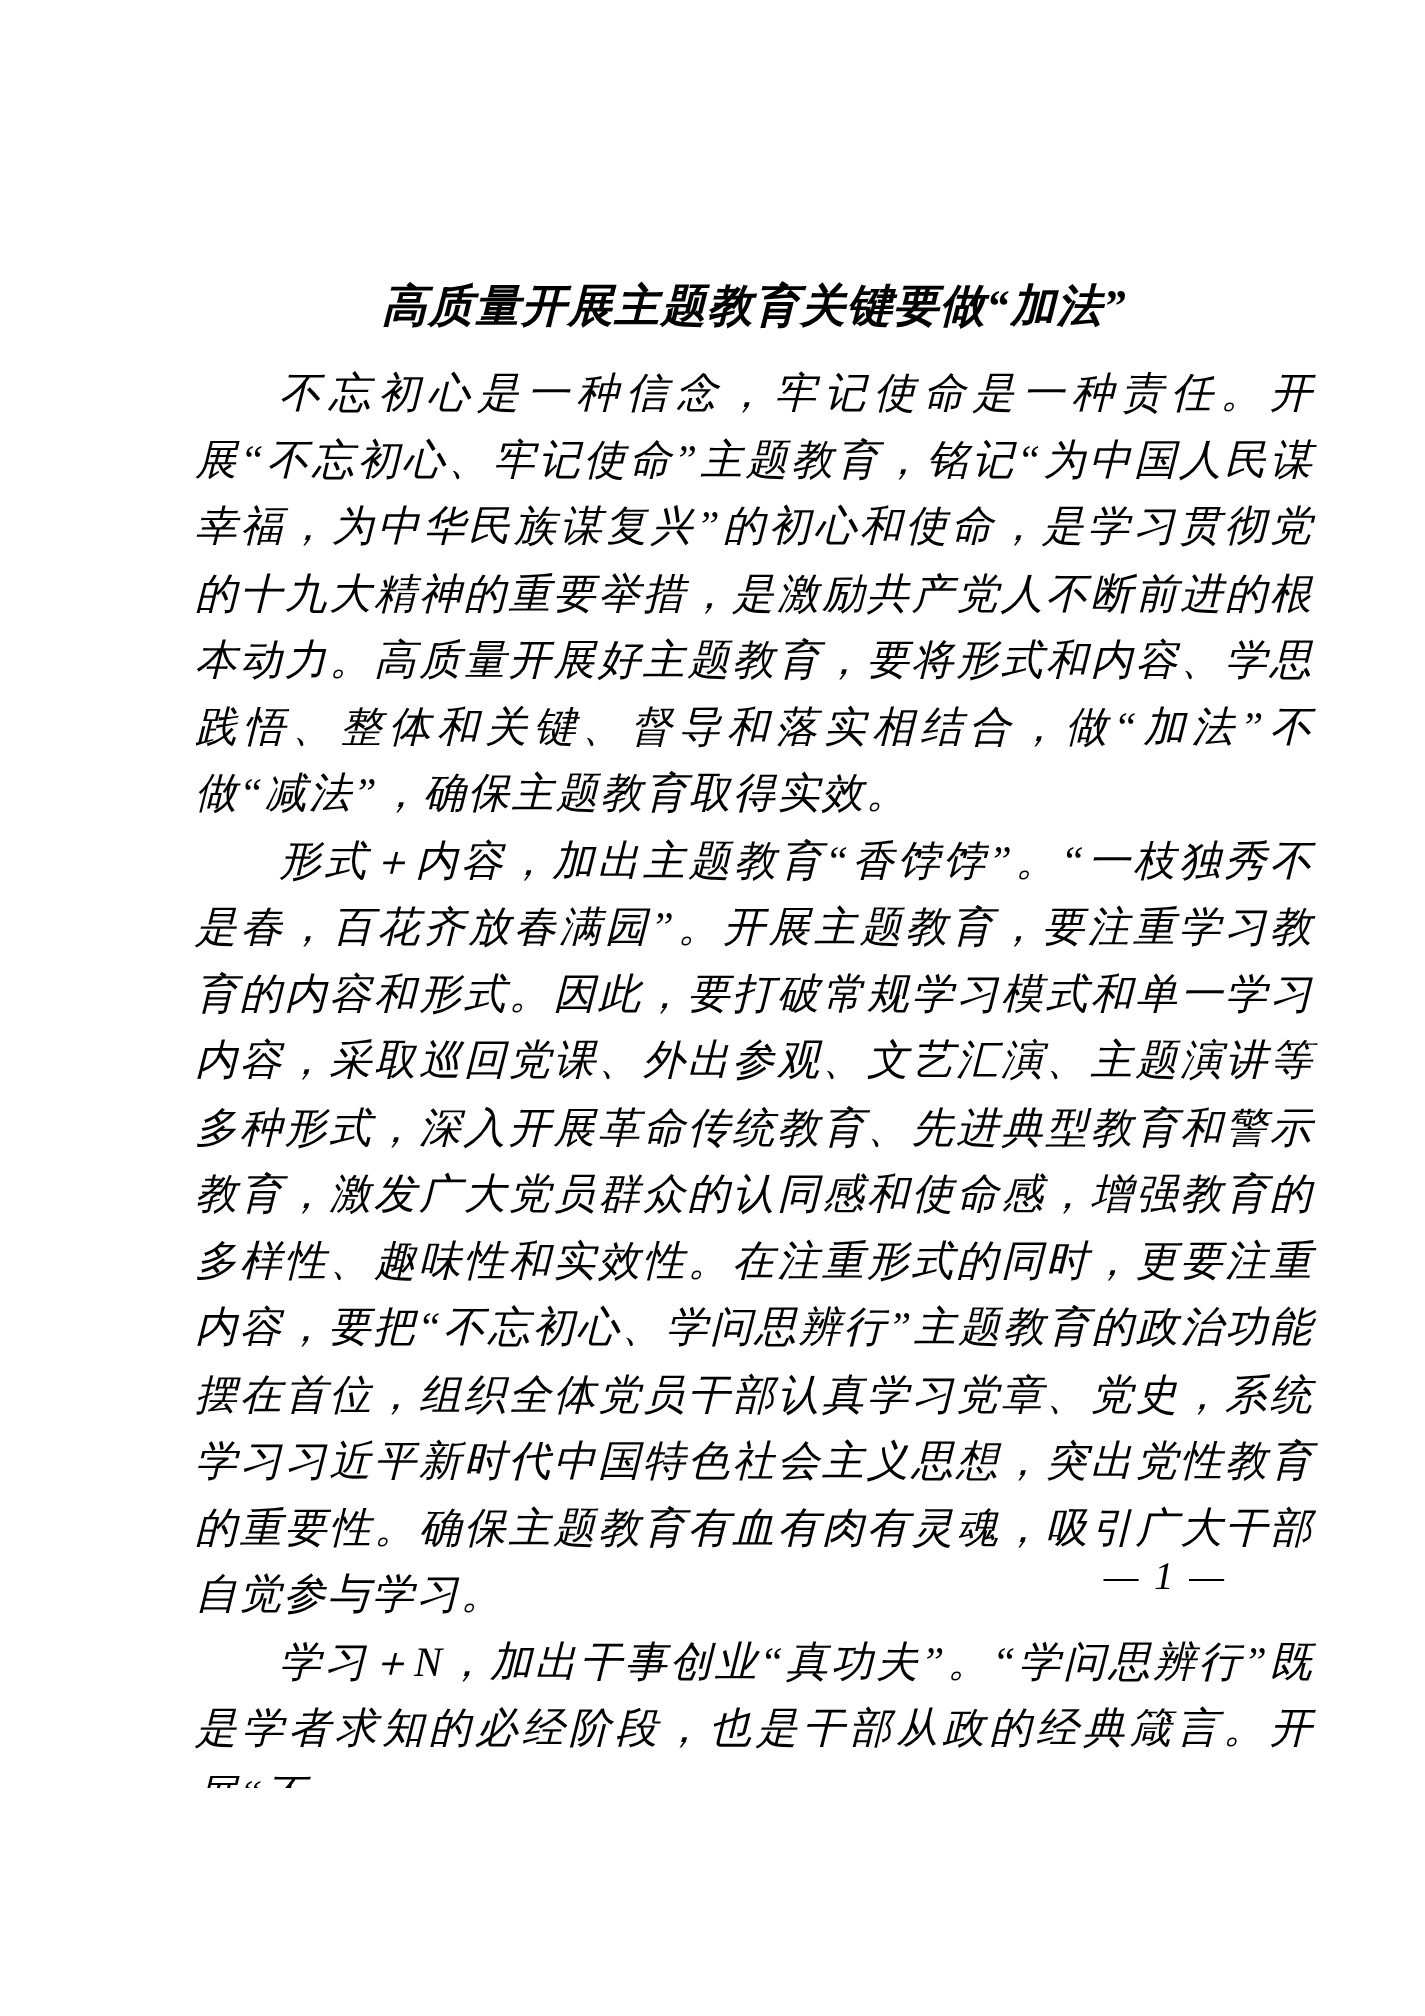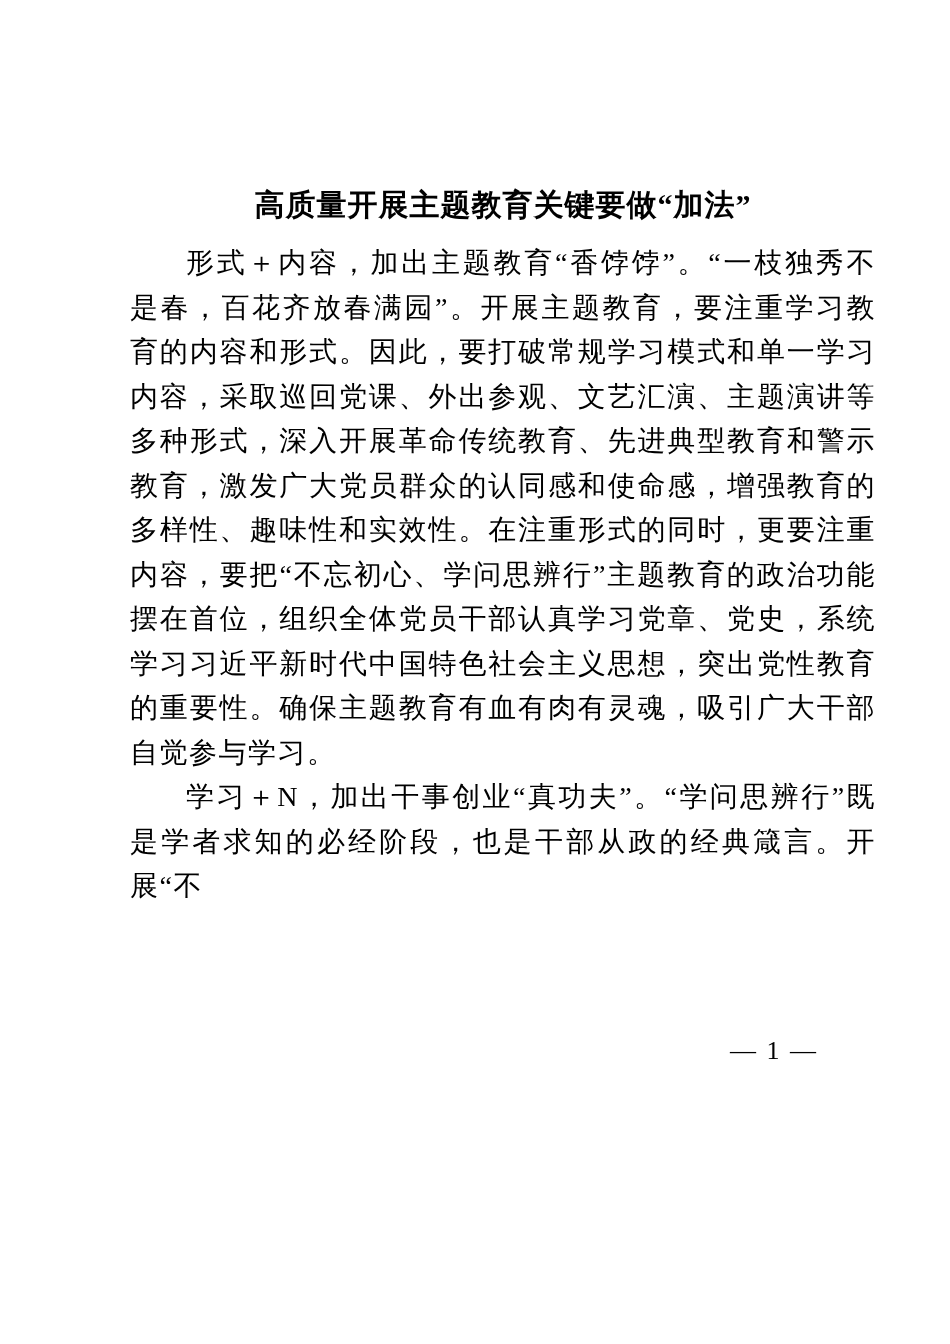--- a/index.html
+++ b/index.html
@@ -10,20 +10,21 @@
   .page {
     position: relative;
     width: 950px;
     height: 1192px;
     background: #ffffff;
     box-sizing: border-box;
     padding: 183px 74px 0 130px;
     font-family: "Liberation Serif", "DejaVu Serif", serif;
     color: #000000;
     overflow: hidden;
+    font-style: italic;
   }
   .doc-title {
     font-size: 30px;
     font-weight: bold;
     text-align: center;
     margin: 0 0 14px 0;
     line-height: 44px;
     letter-spacing: 1px;
   }
   .doc-paragraph {
@@ -43,19 +44,20 @@
     letter-spacing: 2px;
     font-family: "Liberation Serif", "DejaVu Serif", serif;
   }
 </style>
 </head>
 <body>
 
 <div class="page">
   <h1 class="doc-title">高质量开展主题教育关键要做“加法”</h1>
 
+  <p class="doc-paragraph">不忘初心是一种信念，牢记使命是一种责任。开展“不忘初心、牢记使命”主题教育，铭记“为中国人民谋幸福，为中华民族谋复兴”的初心和使命，是学习贯彻党的十九大精神的重要举措，是激励共产党人不断前进的根本动力。高质量开展好主题教育，要将形式和内容、学思践悟、整体和关键、督导和落实相结合，做“加法”不做“减法”，确保主题教育取得实效。</p>
 
   <p class="doc-paragraph">形式＋内容，加出主题教育“香饽饽”。“一枝独秀不是春，百花齐放春满园”。开展主题教育，要注重学习教育的内容和形式。因此，要打破常规学习模式和单一学习内容，采取巡回党课、外出参观、文艺汇演、主题演讲等多种形式，深入开展革命传统教育、先进典型教育和警示教育，激发广大党员群众的认同感和使命感，增强教育的多样性、趣味性和实效性。在注重形式的同时，更要注重内容，要把“不忘初心、学问思辨行”主题教育的政治功能摆在首位，组织全体党员干部认真学习党章、党史，系统学习习近平新时代中国特色社会主义思想，突出党性教育的重要性。确保主题教育有血有肉有灵魂，吸引广大干部自觉参与学习。</p>
 
   <p class="doc-paragraph">学习＋N，加出干事创业“真功夫”。“学问思辨行”既是学者求知的必经阶段，也是干部从政的经典箴言。开展“不</p>
 
   <div class="page-number">— 1 —</div>
 </div>
 
 </body></html>

